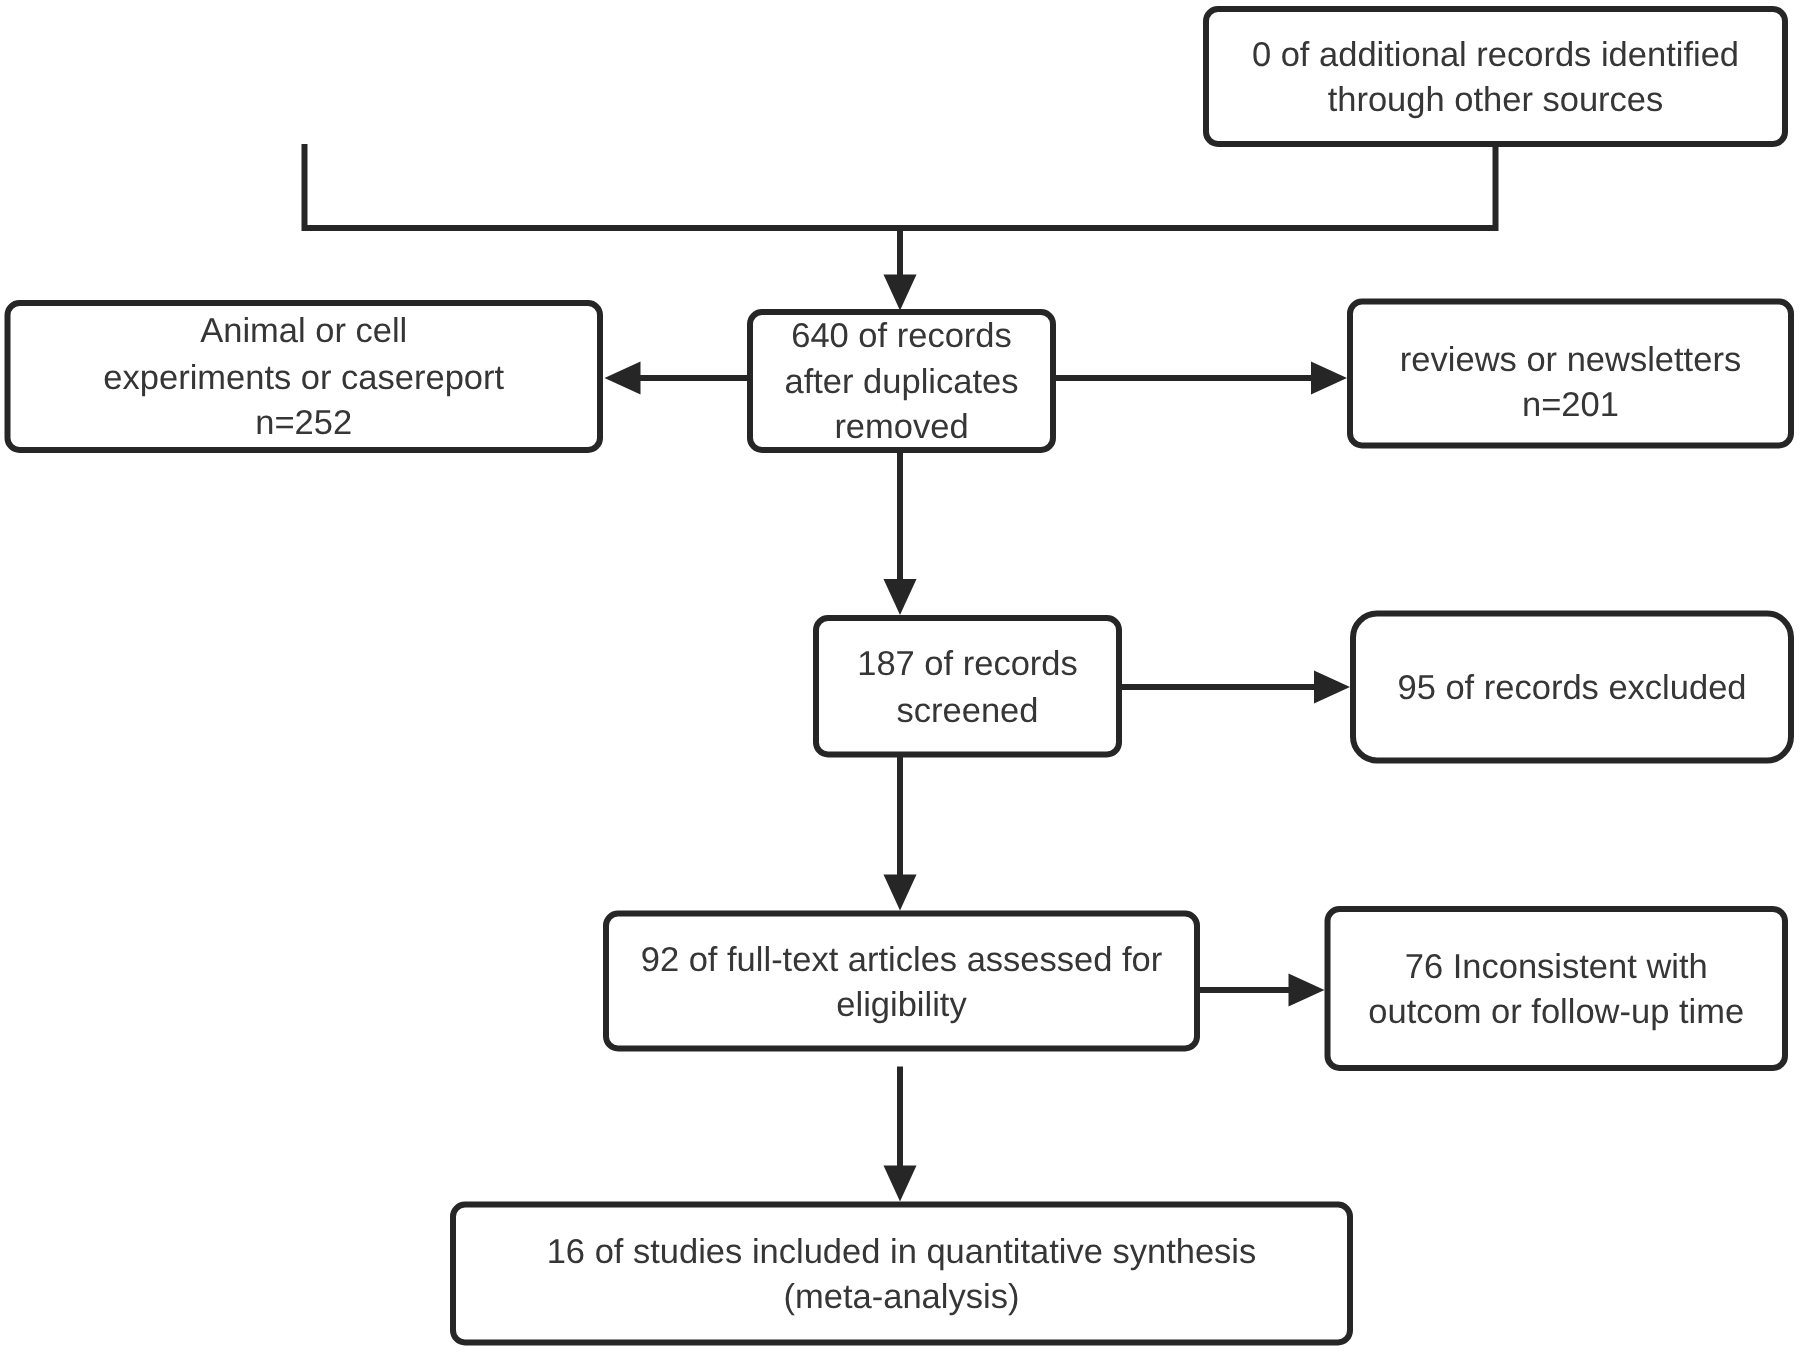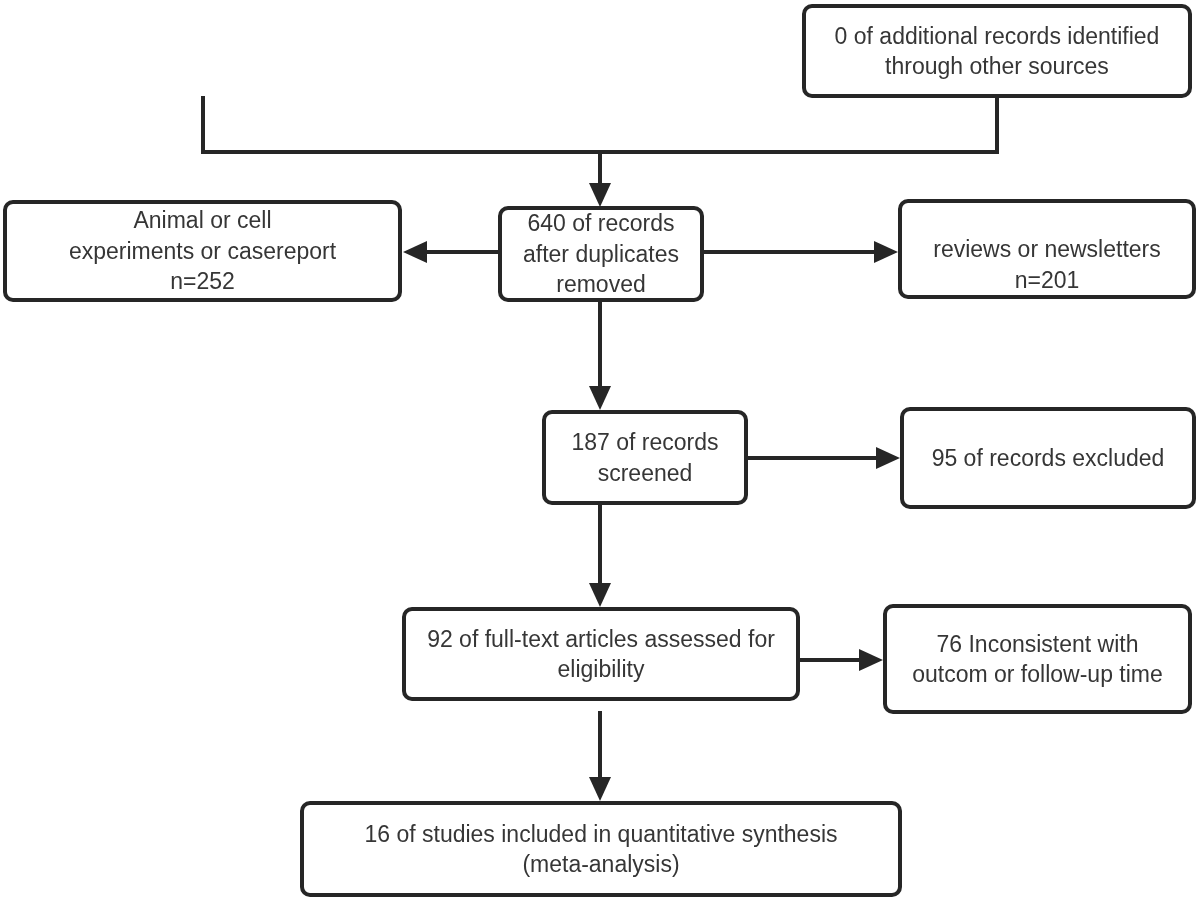--- a/index.html
+++ b/index.html
@@ -32,21 +32,21 @@
     background: var(--bg);
     display: flex;
     align-items: center;
     justify-content: center;
     text-align: center;
     color: var(--text);
     font-size: 23px;
     line-height: 1.32;
   }
   .box .box-label { white-space: pre-line; }
-  .box.align-top { align-items: flex-end; padding-top: 10px; }
+  .box.align-top { align-items: center; padding-top: 10px; }
 </style>
 </head>
 <body>
 
 <div class="stage">
 
   <svg class="connectors" viewBox="0 0 1200 901" aria-hidden="true">
 
     <g>
       <path class="ln" d="M 203 96 L 203 152 L 997 152 L 997 96"></path>
@@ -111,21 +111,21 @@
   <div class="box align-top" style="left:898px; top:199px; width:298px; height:100px;">
     <span class="box-label">reviews or newsletters
 n=201</span>
   </div>
 
   <div class="box" style="left:498px; top:410px; width:206px; height:95px;margin-left:44px;">
     <span class="box-label">187 of records
 screened</span>
   </div>
 
-  <div class="box" style="left:900px; top:407px; width:296px; height:102px;">
+  <div class="box" style="left:900px; top:407px; width:296px; height:102px;border-radius:18px;">
     <span class="box-label">95 of records excluded</span>
   </div>
 
   <div class="box" style="left:402px; top:607px; width:398px; height:94px;">
     <span class="box-label">92 of full-text articles assessed for
 eligibility</span>
   </div>
 
   <div class="box" style="left:883px; top:604px; width:309px; height:110px;">
     <span class="box-label">76 Inconsistent with

